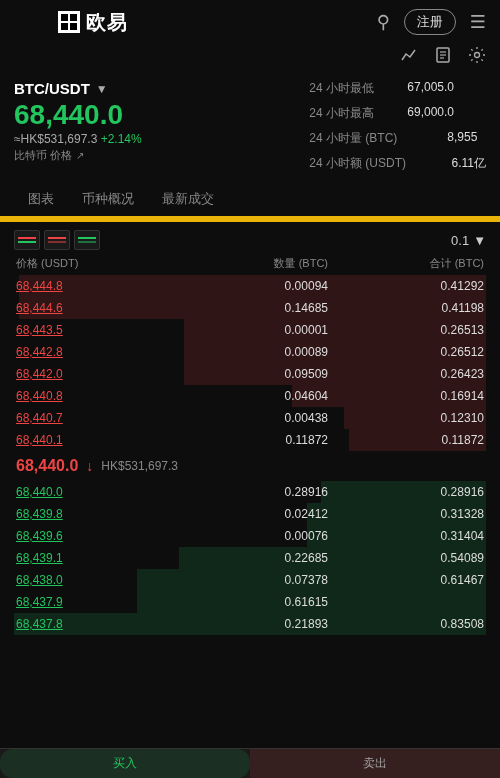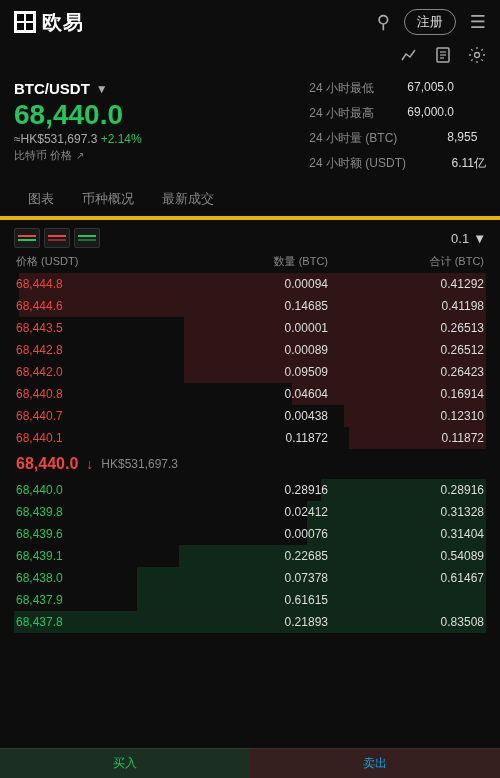--- a/index.html
+++ b/index.html
@@ -13,20 +13,21 @@
     }
 
     
     .header {
       display: flex;
       align-items: center;
       justify-content: space-between;
       padding: 20px 14px;
       background: #0d0d0d;
       height: 44px;
+      margin-left: 44px;
     }
     .logo-area {
       display: flex;
       align-items: center;
       gap: 6px;
     }
     .logo-icon {
       width: 22px;
       height: 22px;
       background: #fff;
@@ -124,21 +125,21 @@
       display: flex;
       gap: 10px;
       font-size: 12px;
     }
     .stat-label { color: #888; }
     .stat-value { color: #ddd; min-width: 70px; text-align: right; }
 
     
     .tabs {
       display: flex;
-      border-bottom: 4px solid #eab308;
+      border-bottom: 6px solid #eab308;
       padding: 0 14px;
       gap: 0;
     }
     .tab {
       padding: 8px 14px;
       font-size: 13px;
       color: #888;
       cursor: pointer;
       position: relative;
     }
@@ -211,21 +212,21 @@
     }
 
     .ob-row {
       display: grid;
       grid-template-columns: 1fr 1fr 1fr;
       font-size: 12px;
       padding: 2px 2px;
       position: relative;
       line-height: 1.5;
     }
-    .ob-row .price { color: #ef4444; z-index: 1; position: relative; }
+    .ob-row .price { color: #ef4444; z-index: 1; position: relative; text-decoration: underline; }
     .ob-row .price.green { color: #22c55e; }
     .ob-row .qty { text-align: right; color: #ddd; z-index: 1; position: relative; }
     .ob-row .total { text-align: right; color: #ddd; z-index: 1; position: relative; }
     .ob-row .bg-bar {
       position: absolute;
       right: 0;
       top: 0;
       bottom: 0;
       background: rgba(239, 68, 68, 0.15);
       z-index: 0;
@@ -457,19 +458,19 @@
       <div class="ob-row">
     <div class="bg-bar green-bar" style="width:100%"></div>
     <span class="price green">68,437.8</span>
     <span class="qty">0.21893</span>
     <span class="total">0.83508</span>
   </div>
     </div>
 </div>
 
 <div style="position:fixed; bottom:0; left:0; width:500px; height:30px; background:#1a1a1a; display:flex; border-top:1px solid #333;">
-  <div style="flex:1; background:#22c55e22; display:flex; align-items:center; justify-content:center; font-size:12px; color:#22c55e; cursor:pointer;">
+  <div style="flex:1; background:#22c55e22; display:flex; align-items:center; justify-content:center; font-size:12px; color:#22c55e; cursor:pointer;border-radius:13px;">
     <span>买入</span>
   </div>
-  <div style="flex:1; background:#ef444422; display:flex; align-items:center; justify-content:center; font-size:12px; color:#0ea5e9; cursor:pointer;">
+  <div style="flex:1; background:#ef444422; display:flex; align-items:center; justify-content:center; font-size:12px; color:#a3a3a3; cursor:pointer;">
     <span>卖出</span>
   </div>
 </div>
 
 </body></html>

